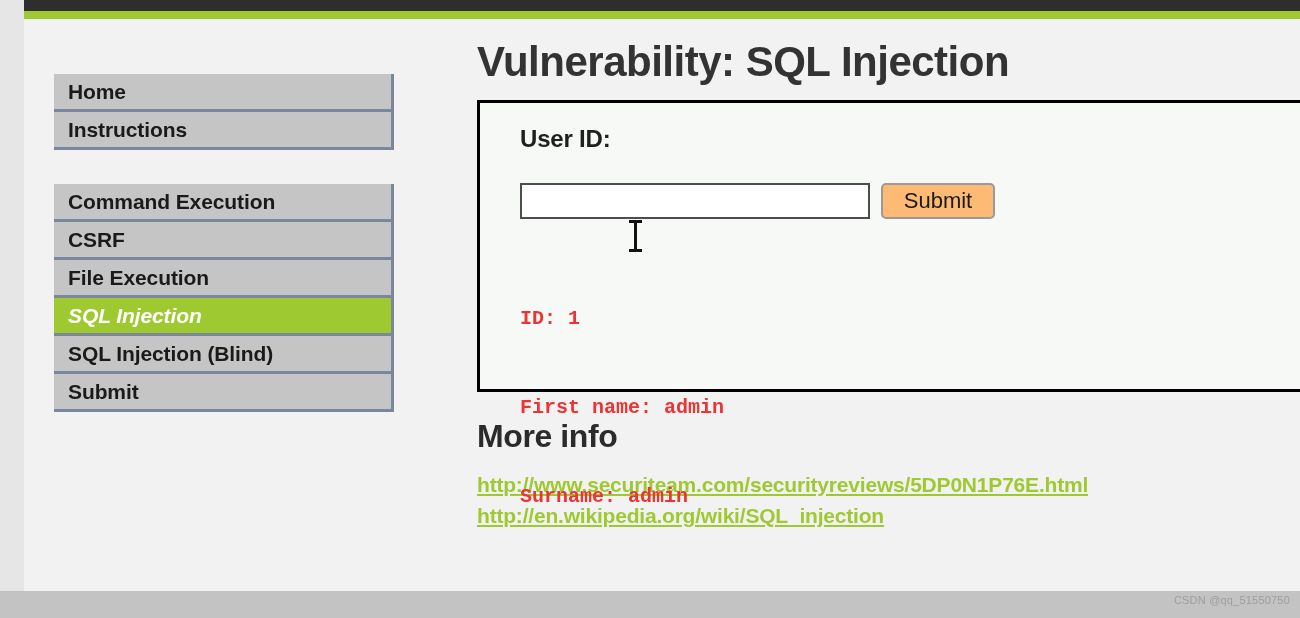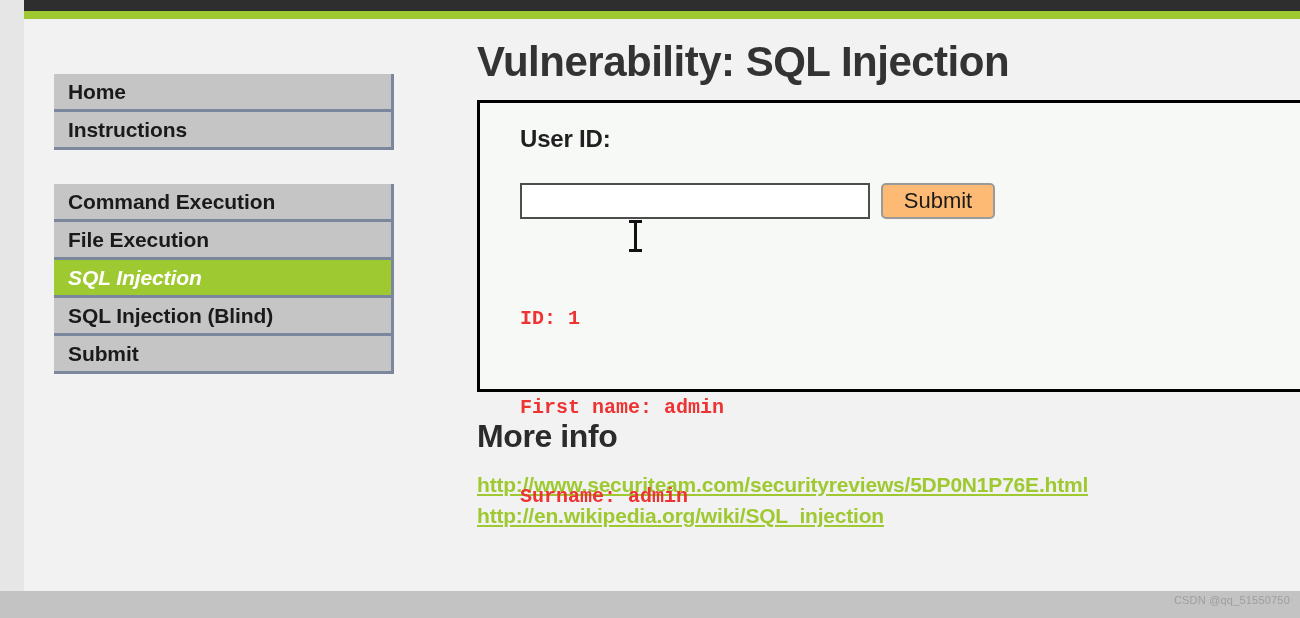--- a/index.html
+++ b/index.html
@@ -214,20 +214,23 @@
     <div class="nav-item">
       <span>Instructions</span>
     </div>
 
     <div class="nav-gap"></div>
 
     <div class="nav-item">
       <span>Command Execution</span>
     </div>
     <div class="nav-item">
+      <span>CSRF</span>
+    </div>
+    <div class="nav-item">
       <span>File Execution</span>
     </div>
     <div class="nav-item active">
       <span>SQL Injection</span>
     </div>
     <div class="nav-item">
       <span>SQL Injection (Blind)</span>
     </div>
     <div class="nav-item">
       <span>Submit</span>

